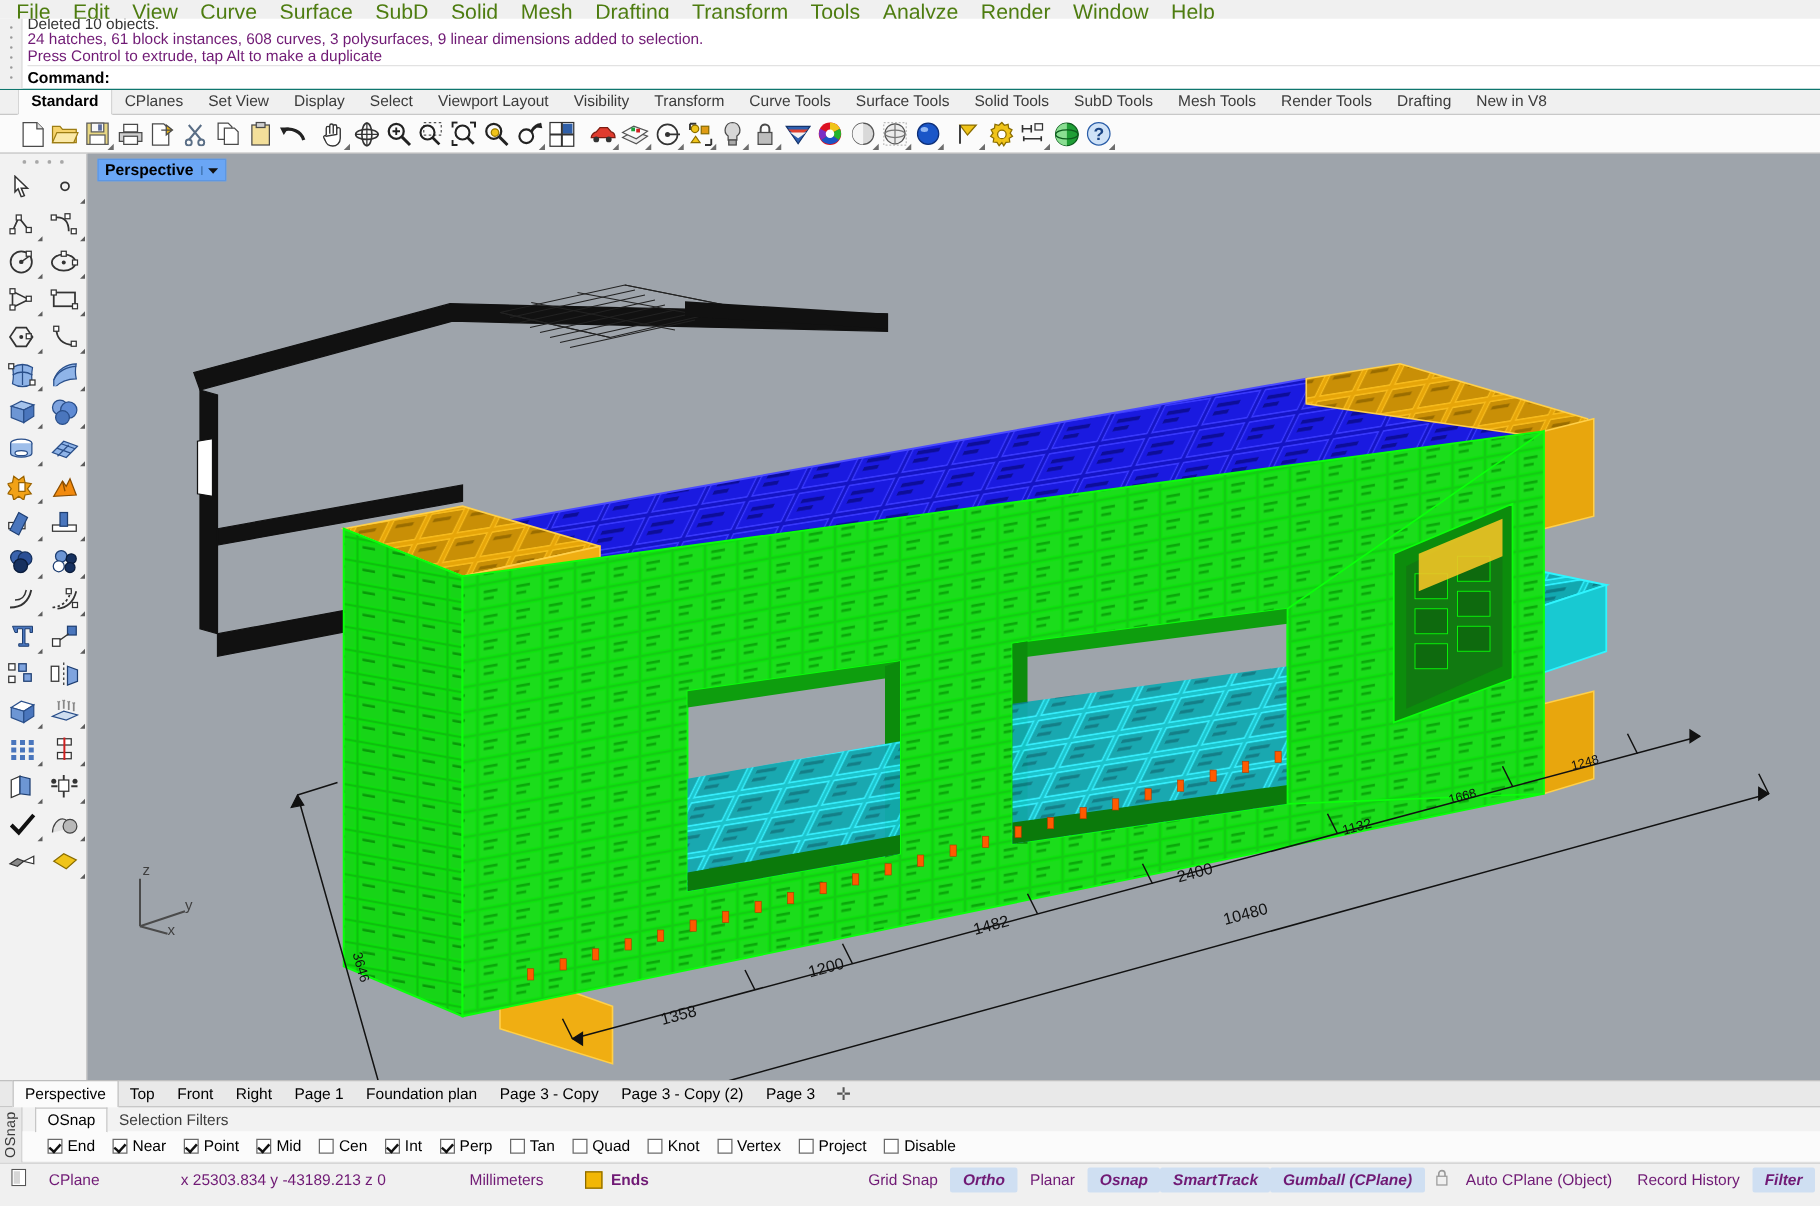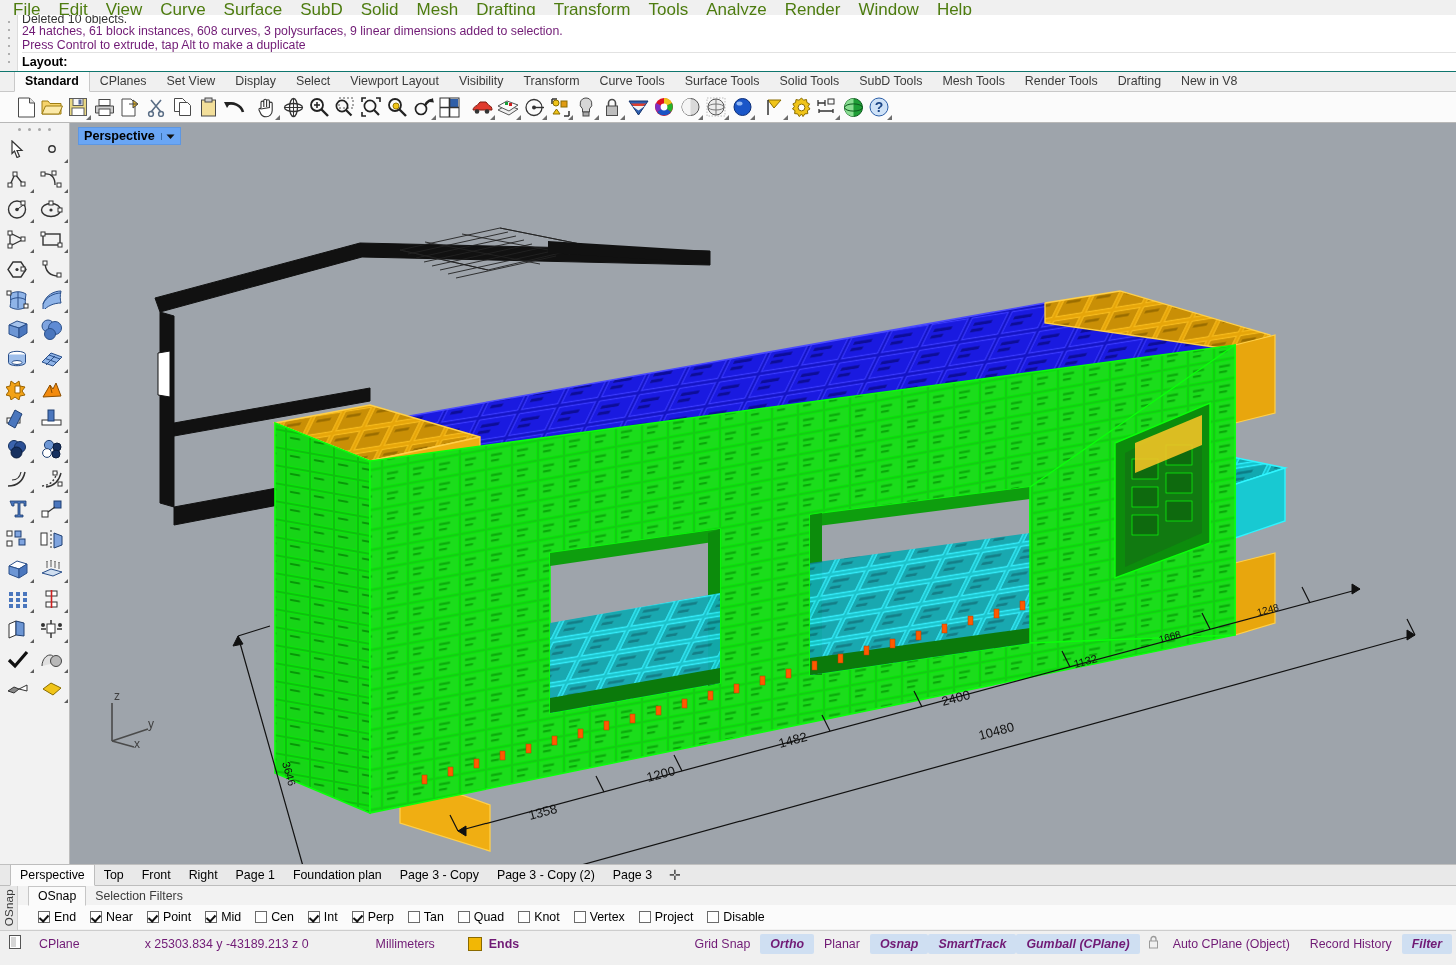--- a/index.html
+++ b/index.html
@@ -151,21 +151,21 @@
     <div class="dot"></div>
       <div class="dot"></div>
       <div class="dot"></div>
     <div class="dot"></div>
       <div class="dot"></div>
       <div class="dot"></div>
   </div>
   <div class="cmdline clipped">Deleted 10 objects.</div>
   <div class="cmdline">24 hatches, 61 block instances, 608 curves, 3 polysurfaces, 9 linear dimensions added to selection.</div>
   <div class="cmdline">Press Control to extrude, tap Alt to make a duplicate</div>
-  <div id="cmdprompt">Layout:</div>
+  <div id="cmdprompt">Command:</div>
 </div>
 
 <div id="tabstrip">
   <div class="tt active">Standard</div>
   <div class="tt">CPlanes</div>
   <div class="tt">Set View</div>
   <div class="tt">Display</div>
   <div class="tt">Select</div>
   <div class="tt">Viewport Layout</div>
   <div class="tt">Visibility</div>

